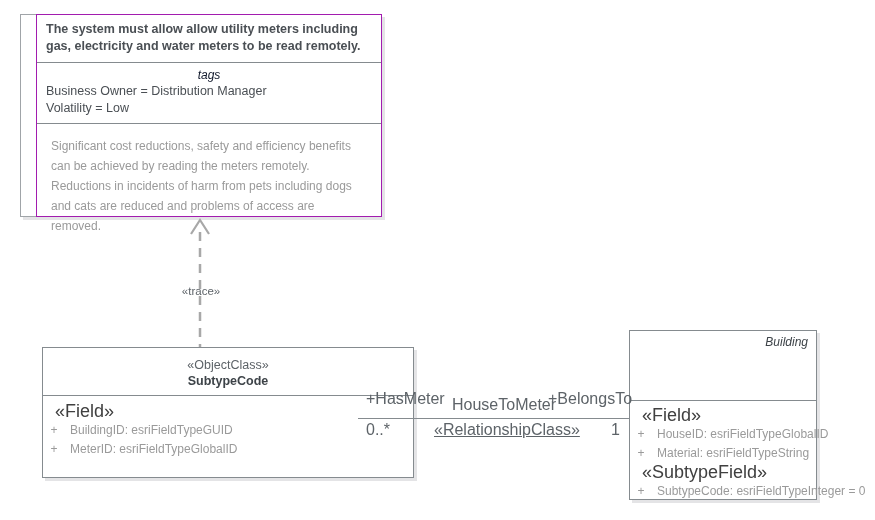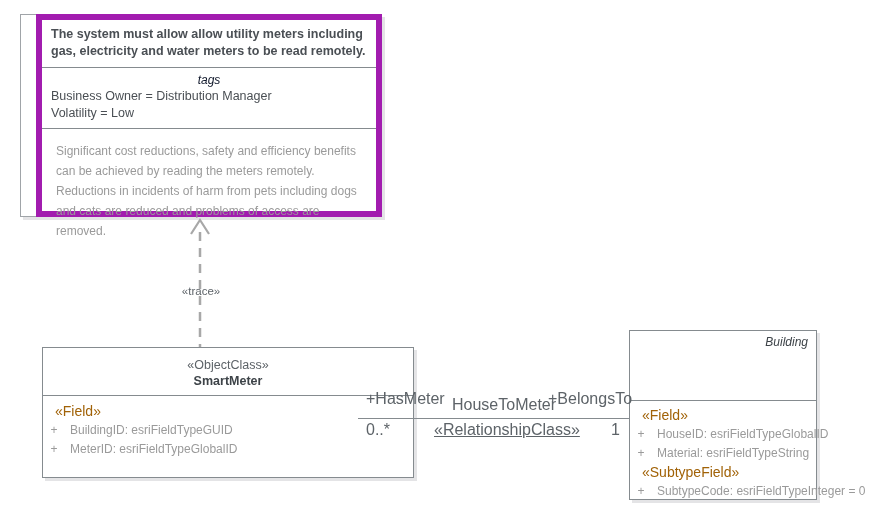--- a/index.html
+++ b/index.html
@@ -41,21 +41,21 @@
     box-sizing: border-box;
     position: absolute;
     box-shadow: 3px 3px 0 0 #e4e4e6;
   }
   #requirement-inner {
     position: absolute;
     left: 36px;
     top: 14px;
     width: 346px;
     height: 203px;
-    border: 6px solid #a21caf;
+    border: 1px solid #a21caf;
     background: #ffffff;
     box-sizing: border-box;
     box-shadow: 3px 3px 0 0 #e4e4e6;
   }
   #req-title-comp {
     padding: 6px 9px 7px 9px;
   }
   .req-title {
     font-size: 12.5px;
     font-weight: bold;
@@ -125,22 +125,22 @@
     font-size: 12.5px;
     font-weight: bold;
     color: #3d4348;
     line-height: 17px;
   }
   #sm-attrs {
     height: 83px;
     padding: 6px 0 0 0;
   }
   .group-label {
-    font-size: 14px;
-    color: #a16207;
+    font-size: 18px;
+    color: #404040;
     line-height: 19px;
     padding-left: 12px;
   }
   .attr-row {
     font-size: 12px;
     color: #9a9a9a;
     line-height: 19px;
     display: block;
     white-space: nowrap;
   }
@@ -251,21 +251,21 @@
 <svg id="trace-connector" viewBox="0 0 48 132" width="48" height="132">
   <line x1="24" y1="16" x2="24" y2="132" stroke="#a8a8a8" stroke-width="2.5" stroke-dasharray="9,7"></line>
   <polyline points="15,18 24,4 33,18" fill="none" stroke="#a8a8a8" stroke-width="2.2"></polyline>
 </svg>
 <div class="trace-label">«trace»</div>
 
 <div id="smartmeter-box" class="uml-box">
 
   <div id="sm-header" class="compartment">
     <div class="stereotype">«ObjectClass»</div>
-    <div class="classname">SmartMeter</div>
+    <div class="classname">SubtypeCode</div>
   </div>
 
   <div id="sm-attrs" class="compartment">
     <div class="group-label">«Field»</div>
 
     <div class="attr-row">
       <span class="attr-vis">+</span><span class="attr-text">BuildingID: esriFieldTypeGUID</span>
     </div>
 
     <div class="attr-row">

